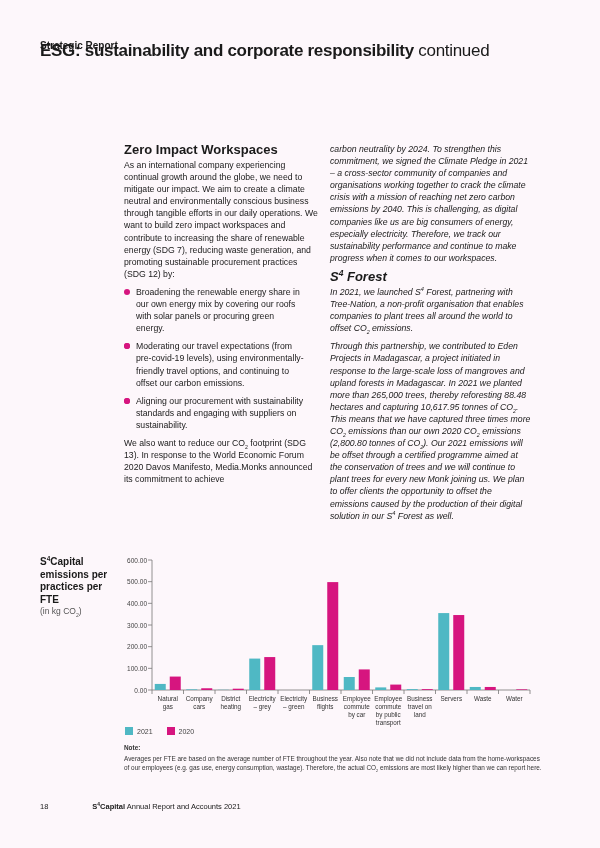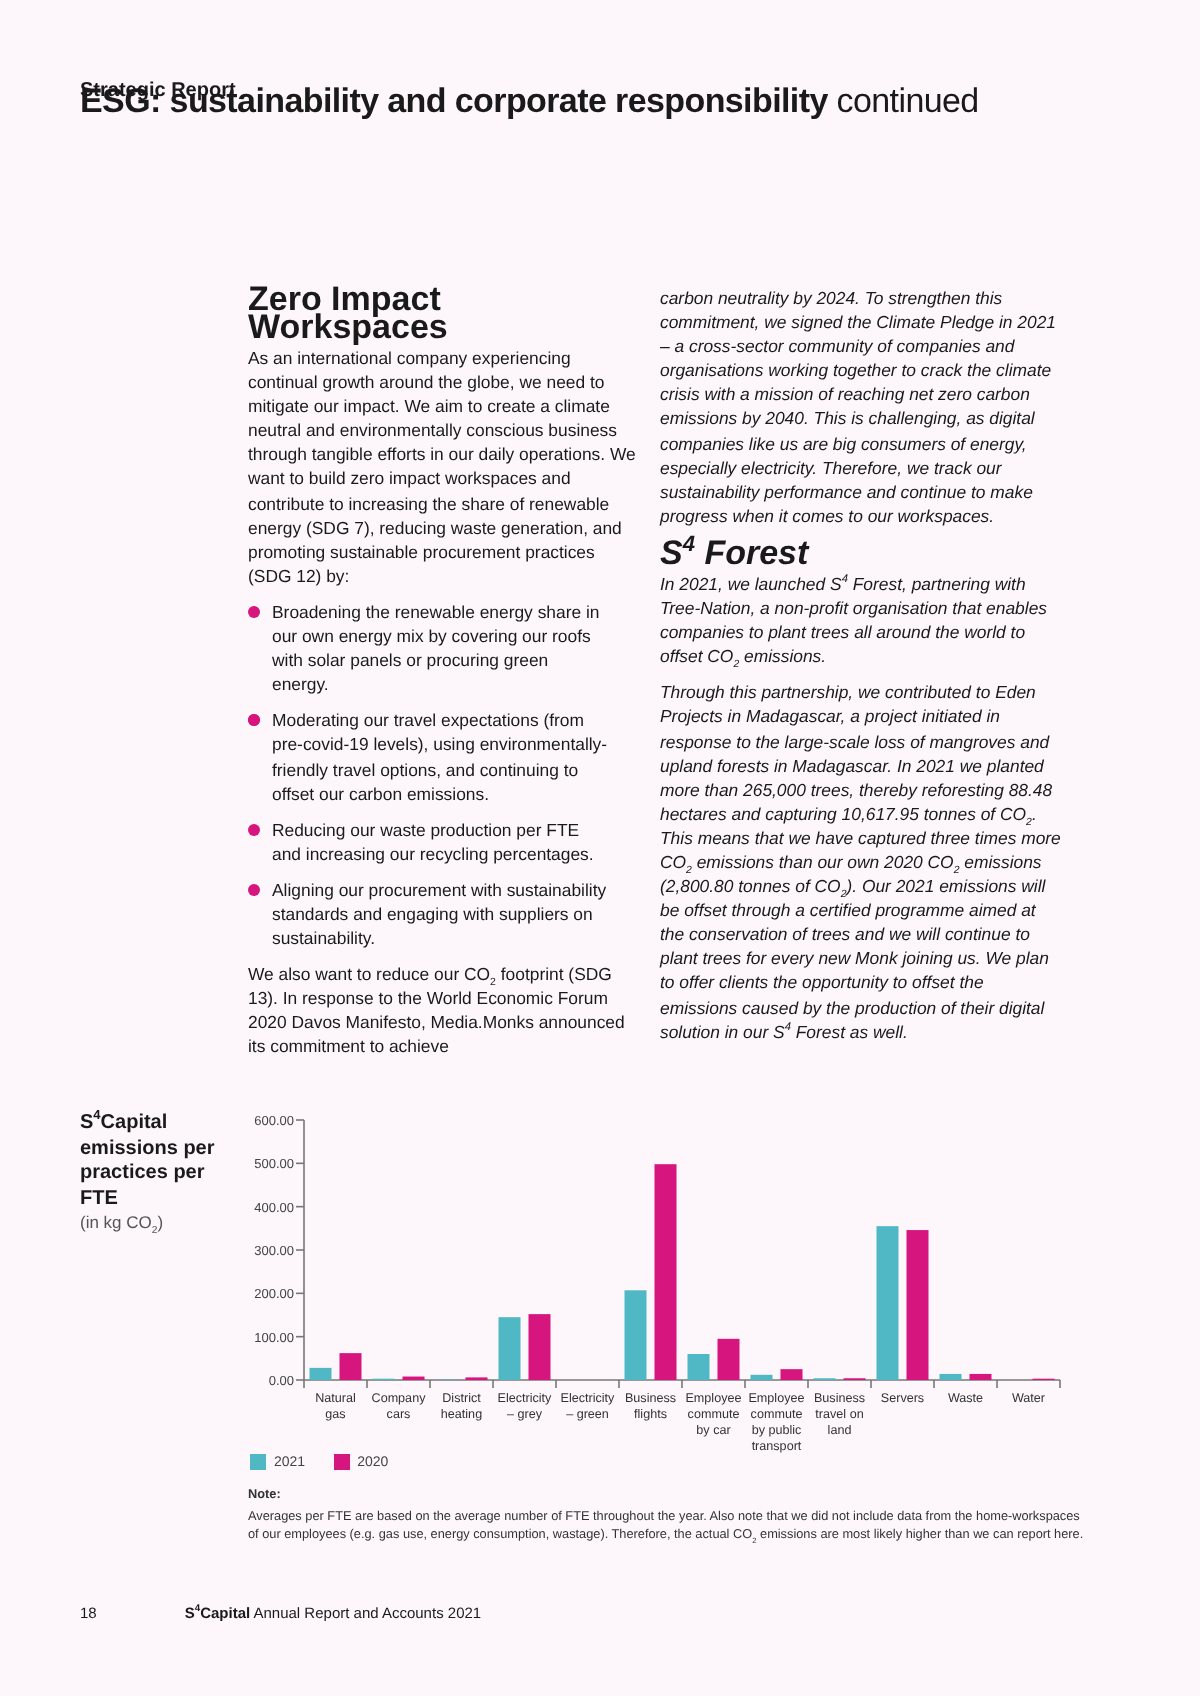--- a/index.html
+++ b/index.html
@@ -19,21 +19,21 @@
     font-size: 17px; font-weight: bold; letter-spacing: -0.3px; white-space: nowrap;
   }
   .page-title .thin { font-weight: normal; }
   .col {
     position: absolute; top: 143px; width: 196px;
     font-size: 8.7px; line-height: 12.1px;
   }
   .col.left { left: 124px; }
   .col.right { left: 330px; width: 202px; font-style: italic; }
   .col h3 {
-    margin: 0 0 2px 0; font-size: 17px; line-height: 14px; font-weight: bold;
+    margin: 0 0 2px 0; font-size: 13px; line-height: 14px; font-weight: bold;
   }
   .col p { margin: 0 0 6px 0; }
   .col ul { list-style: none; margin: 4px 16px 6px 0; padding: 0; }
   .col li { position: relative; padding-left: 12px; margin-bottom: 6px; }
   .col li .dot {
     position: absolute; left: 0; top: 3px; width: 6px; height: 6px;
     border-radius: 50%; background: #d6157f;
   }
   sup { font-size: 0.65em; line-height: 0; vertical-align: super; }
   sub { font-size: 0.6em; line-height: 0; vertical-align: sub; }
@@ -74,21 +74,21 @@
   <span class="thin">continued</span>
 </div>
 
 <div class="col left">
   <h3>Zero Impact Workspaces</h3>
   <p>As an international company experiencing continual growth around the globe, we need to mitigate our impact. We aim to create a climate neutral and environmentally conscious business through tangible efforts in our daily operations. We want to build zero impact workspaces and contribute to increasing the share of renewable energy (SDG 7), reducing waste generation, and promoting sustainable procurement practices (SDG 12) by:</p>
   <ul>
     <li><span class="dot"></span><span>Broadening the renewable energy share in our own energy mix by covering our roofs with solar panels or procuring green energy.</span></li>
     <li><span class="dot"></span></li>
     <li><span class="dot"></span><span>Moderating our travel expectations (from pre-covid-19 levels), using environmentally-friendly travel options, and continuing to offset our carbon emissions.</span></li>
-    <li><span class="dot"></span><span>Reducing our waste production per FTE and increasing our recycling percentages.</span></li>
+    <li><span class="dot"></span></li>
     <li><span class="dot"></span><span>Aligning our procurement with sustainability standards and engaging with suppliers on sustainability.</span></li>
   </ul>
   <p><span>We also want to reduce our CO</span><sub>2</sub><span> footprint (SDG 13). In response to the World Economic Forum 2020 Davos Manifesto, Media.Monks announced its commitment to achieve</span></p>
 </div>
 
 <div class="col right">
   <p>carbon neutrality by 2024. To strengthen this commitment, we signed the Climate Pledge in 2021 – a cross-sector community of companies and organisations working together to crack the climate crisis with a mission of reaching net zero carbon emissions by 2040. This is challenging, as digital companies like us are big consumers of energy, especially electricity. Therefore, we track our sustainability performance and continue to make progress when it comes to our workspaces.</p>
   <h3><span>S</span><sup>4</sup><span> Forest</span></h3>
   <p><span>In 2021, we launched S</span><sup>4</sup><span> Forest, partnering with Tree-Nation, a non-profit organisation that enables companies to plant trees all around the world to offset CO</span><sub>2</sub><span> emissions.</span></p>
   <p><span>Through this partnership, we contributed to Eden Projects in Madagascar, a project initiated in response to the large-scale loss of mangroves and upland forests in Madagascar. In 2021 we planted more than 265,000 trees, thereby reforesting 88.48 hectares and capturing 10,617.95 tonnes of CO</span><sub>2</sub><span>. This means that we have captured three times more CO</span><sub>2</sub><span> emissions than our own 2020 CO</span><sub>2</sub><span> emissions (2,800.80 tonnes of CO</span><sub>2</sub><span>). Our 2021 emissions will be offset through a certified programme aimed at the conservation of trees and we will continue to plant trees for every new Monk joining us. We plan to offer clients the opportunity to offset the emissions caused by the production of their digital solution in our S</span><sup>4</sup><span> Forest as well.</span></p>

